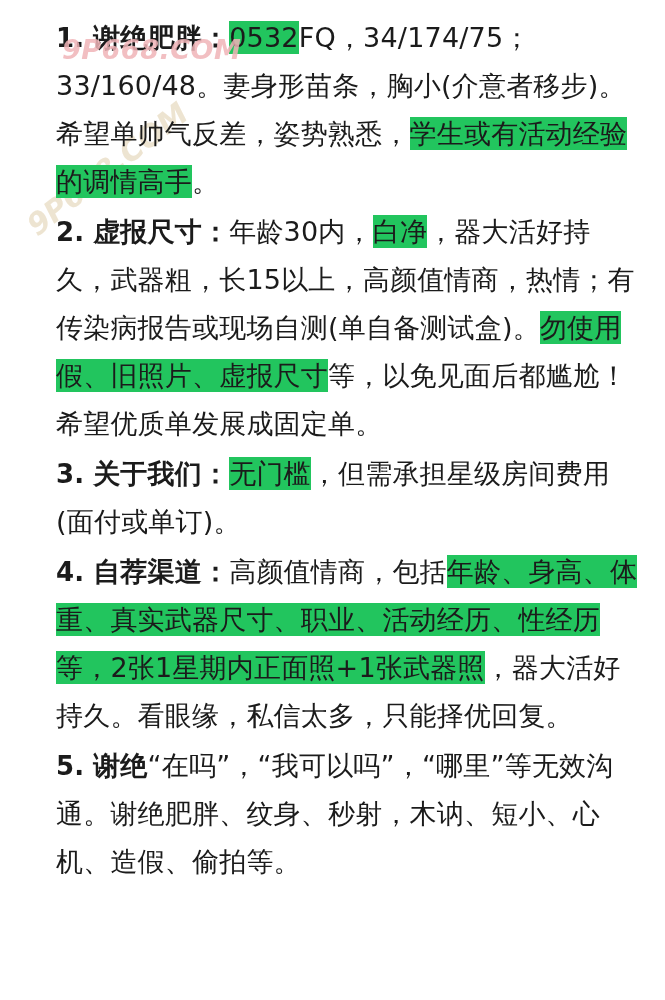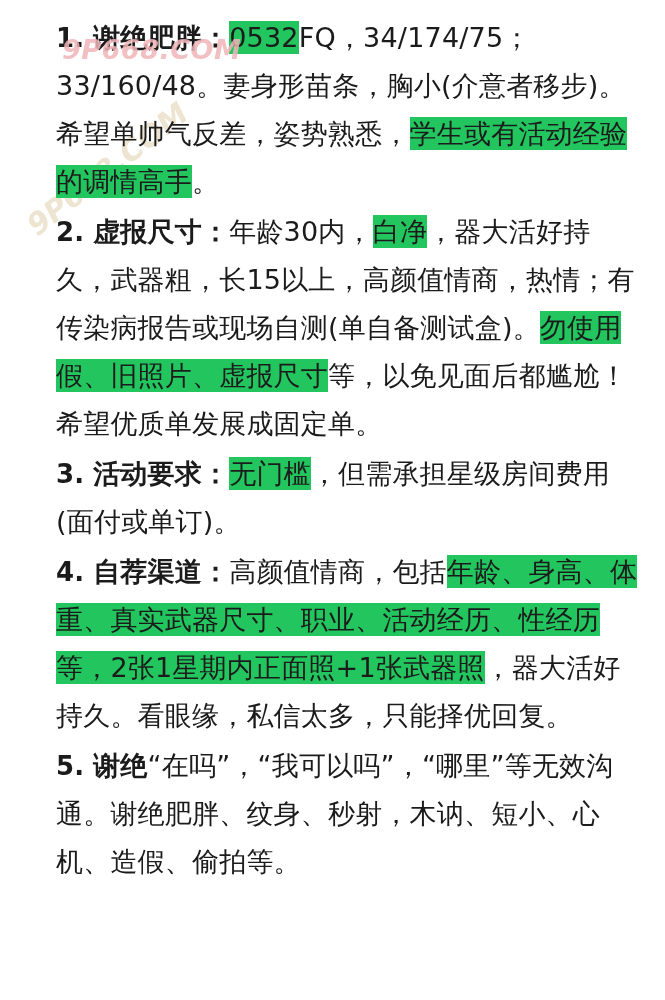--- a/index.html
+++ b/index.html
@@ -86,21 +86,21 @@
   <div class="content">
     <p class="para">
       <span class="num">1.</span><span>&nbsp;</span><span class="hd">谢绝肥胖</span><span class="hd">：</span><span class="hl">0532</span><span>FQ，34/174/75；33/160/48。妻身形苗条，胸小(介意者移步)。希望单帅气反差，姿势熟悉，</span><span class="hl">学生或有活动经验的调情高手</span><span>。</span>
     </p>
 
     <p class="para">
       <span class="num">2.</span><span>&nbsp;</span><span class="hd">虚报尺寸</span><span class="hd">：</span><span>年龄30内，</span><span class="hl">白净</span><span>，器大活好持久，武器粗，长15以上，高颜值情商，热情；有传染病报告或现场自测(单自备测试盒)。</span><span class="hl">勿使用假、旧照片、虚报尺寸</span><span>等，以免见面后都尴尬！希望优质单发展成固定单。</span>
     </p>
 
     <p class="para">
-      <span class="num">3.</span><span>&nbsp;</span><span class="hd">活动要求</span><span class="hd">：</span><span class="hl">无门槛</span><span>，但需承担星级房间费用(面付或单订)。</span>
+      <span class="num">3.</span><span>&nbsp;</span><span class="hd">关于我们</span><span class="hd">：</span><span class="hl">无门槛</span><span>，但需承担星级房间费用(面付或单订)。</span>
     </p>
 
     <p class="para">
       <span class="num">4.</span><span>&nbsp;</span><span class="hd">自荐渠道</span><span class="hd">：</span><span>高颜值情商，包括</span><span class="hl">年龄、身高、体重、真实武器尺寸、职业、活动经历、性经历等，2张1星期内正面照+1张武器照</span><span>，器大活好持久。看眼缘，私信太多，只能择优回复。</span>
     </p>
 
     <p class="para">
       <span class="num">5.</span><span>&nbsp;</span><span class="hd">谢绝</span><span>“在吗”，“我可以吗”，“哪里”等无效沟通。谢绝肥胖、纹身、秒射，木讷、短小、心机、造假、偷拍等。</span>
     </p>
   </div>

